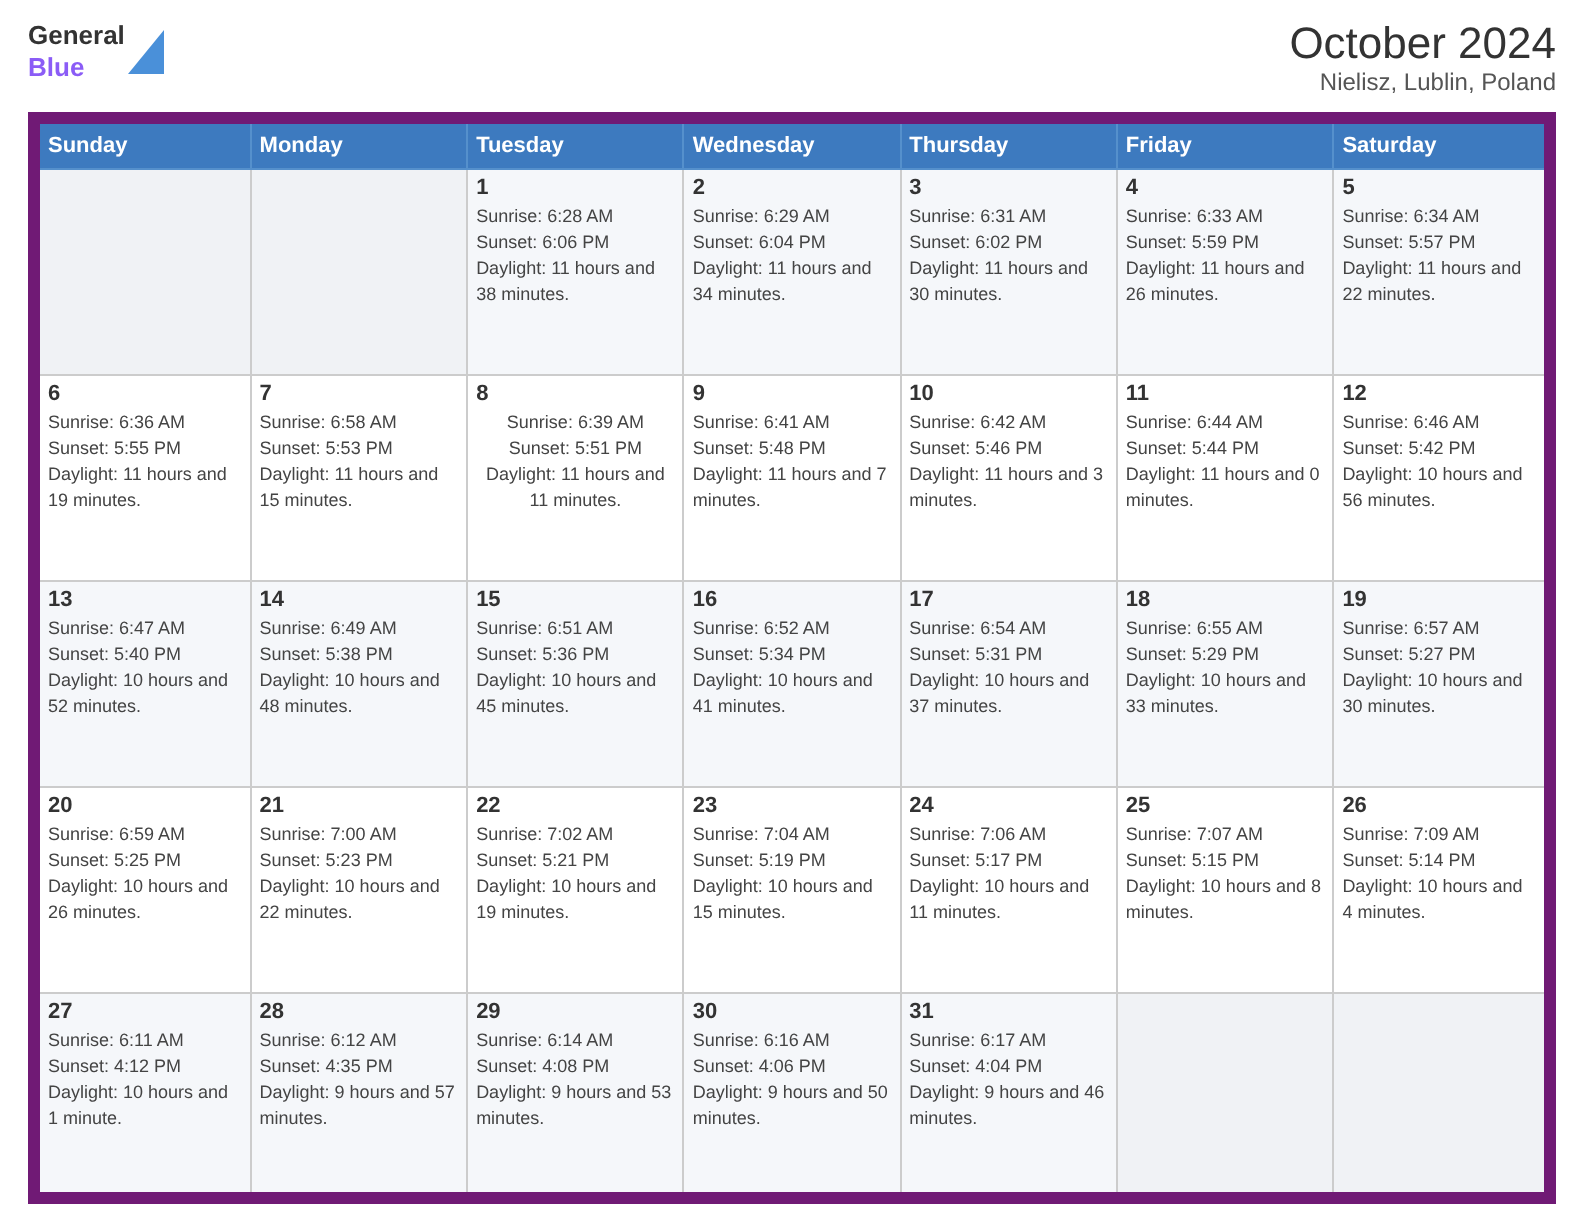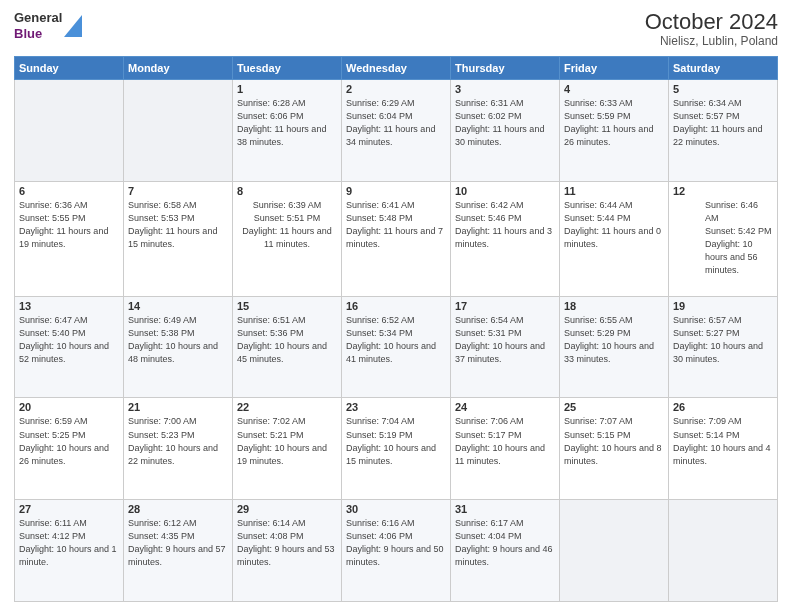--- a/index.html
+++ b/index.html
@@ -28,37 +28,37 @@
       align-items: center;
       gap: 2px;
     }
     .logo-text {
       font-size: 13px;
       font-weight: bold;
       color: #333;
       line-height: 1.2;
     }
     .logo-text .general { display: block; }
-    .logo-text .blue { display: block; color: #701a75; }
+    .logo-text .blue { display: block; color: #8b5cf6; }
     .title-section {
       text-align: right;
     }
     .month-title {
       font-size: 22px;
       font-weight: 300;
       color: #333;
       line-height: 1.1;
     }
     .location {
       font-size: 12px;
       color: #555;
     }
     .calendar {
       flex: 1;
-      border: 1px solid #701a75;
+      border: 6px solid #701a75;
       border-collapse: collapse;
       width: 100%;
       table-layout: fixed;
     }
     .calendar th {
       background: #3d7abf;
       color: #fff;
       font-size: 11px;
       font-weight: bold;
       padding: 5px 4px;
@@ -195,21 +195,21 @@
 Daylight: 11 hours and 3 minutes.</div>
           </td>
           <td>
             <span class="day-num">11</span>
             <div class="day-info" style="white-space: pre-line;">Sunrise: 6:44 AM
 Sunset: 5:44 PM
 Daylight: 11 hours and 0 minutes.</div>
           </td>
           <td>
             <span class="day-num">12</span>
-            <div class="day-info" style="white-space: pre-line; margin-left: 32px;">Sunrise: 6:46 AM
+            <div class="day-info" style="white-space: pre-line;">Sunrise: 6:46 AM
 Sunset: 5:42 PM
 Daylight: 10 hours and 56 minutes.</div>
           </td>
         </tr>
         <tr class="row-alt">
           <td>
             <span class="day-num">13</span>
             <div class="day-info" style="white-space: pre-line;">Sunrise: 6:47 AM
 Sunset: 5:40 PM
 Daylight: 10 hours and 52 minutes.</div>

